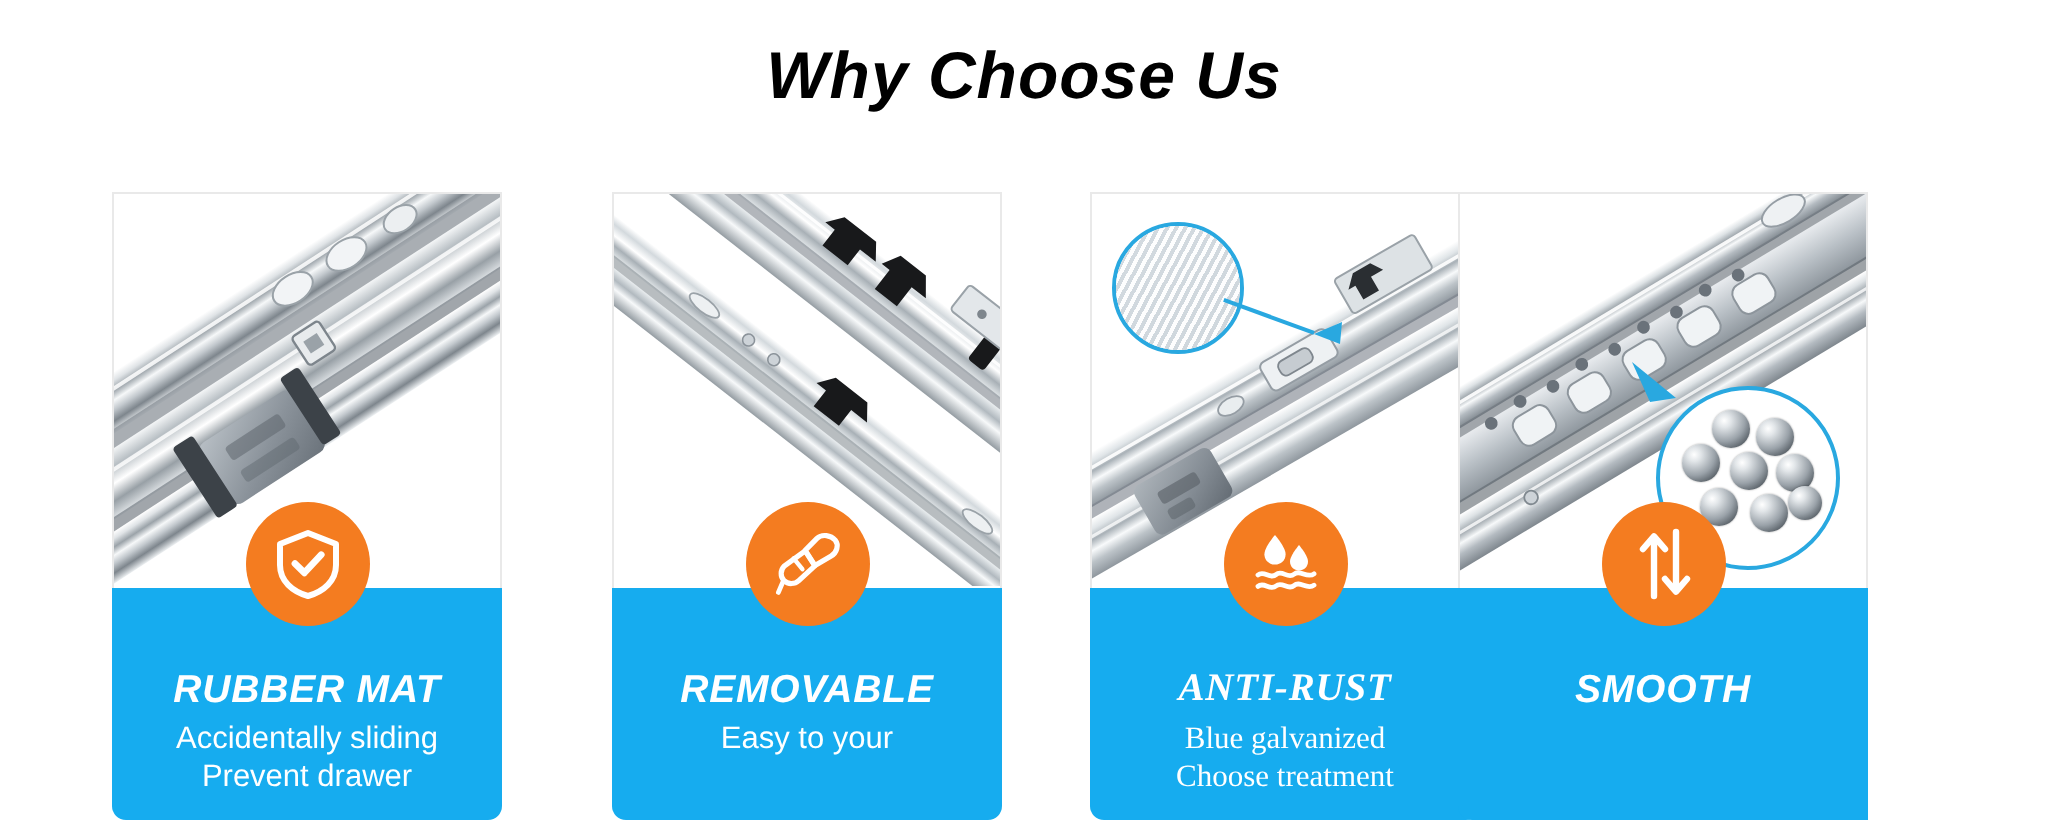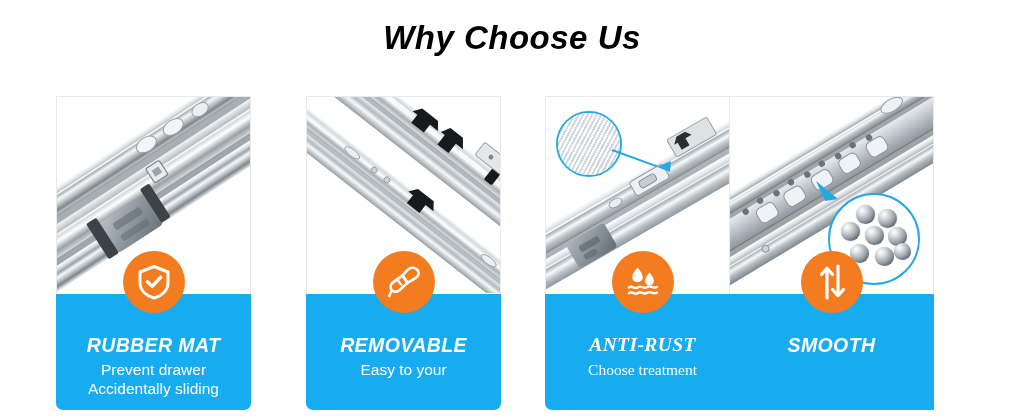--- a/index.html
+++ b/index.html
@@ -205,22 +205,22 @@
   </div>
   <div class="card-band" style="background: rgb(22, 172, 239);"></div>
   <div class="badge" style="background: rgb(244, 124, 32);">
     <svg width="34" height="36" viewBox="0 0 34 36" fill="none">
       <path d="M17 2.5 L31 8 V18.5 C31 26.5 24.8 31.8 17 34 C9.2 31.8 3 26.5 3 18.5 V8 Z" stroke="#ffffff" stroke-width="3" stroke-linejoin="round" fill="none"></path>
       <path d="M10.5 17.8 L15.2 22.4 L23.6 13.4" stroke="#ffffff" stroke-width="3.4" stroke-linecap="round" stroke-linejoin="round" fill="none"></path>
     </svg>
   </div>
   <div class="card-title">RUBBER MAT</div>
   <div class="card-desc">
+    <span>Accidentally sliding</span>
     <span>Prevent drawer</span>
-    <span>Accidentally sliding</span>
   </div>
 </div>
 
 <div class="card" id="card-1">
   <div class="card-photo" style="border-color: rgb(233, 233, 233);">
     <div class="photo-stage">
       <svg width="193" height="196" viewBox="0 0 193 196">
         <defs>
           <linearGradient id="chromeC" x1="0" y1="0" x2="0" y2="1">
             <stop offset="0%" stop-color="#ffffff"></stop>
@@ -326,20 +326,21 @@
   <div class="badge" style="background: rgb(244, 124, 32);">
     <svg width="34" height="34" viewBox="0 0 34 34" fill="none">
       <path d="M11.5 2.5 C11.5 2.5 16.8 8.6 16.8 12.1 C16.8 15.1 14.4 17.3 11.5 17.3 C8.6 17.3 6.2 15.1 6.2 12.1 C6.2 8.6 11.5 2.5 11.5 2.5 Z" fill="#ffffff"></path>
       <path d="M23.5 7.5 C23.5 7.5 28 12.8 28 15.7 C28 18.3 26 20.2 23.5 20.2 C21 20.2 19 18.3 19 15.7 C19 12.8 23.5 7.5 23.5 7.5 Z" fill="#ffffff"></path>
       <path d="M3 22.5 C6 19.8 9 25 12 22.3 C15 19.6 18 24.8 21 22.1 C24 19.4 27.5 24.6 31 21.9" stroke="#ffffff" stroke-width="2.4" stroke-linecap="round" fill="none"></path>
       <path d="M3 28.2 C6 25.5 9 30.7 12 28 C15 25.3 18 30.5 21 27.8 C24 25.1 27.5 30.3 31 27.6" stroke="#ffffff" stroke-width="2.4" stroke-linecap="round" fill="none"></path>
     </svg>
   </div>
   <div class="card-title">ANTI-RUST</div>
   <div class="card-desc">
+    <span>Blue galvanized</span>
     <span>Choose treatment</span>
   </div>
 </div>
 
 <div class="card" id="card-3">
   <div class="card-photo" style="border-color: rgb(233, 233, 233);">
     <div class="photo-stage">
       <svg width="203" height="196" viewBox="0 0 203 196">
         <defs>
           <linearGradient id="chromeF" x1="0" y1="0" x2="0" y2="1">

